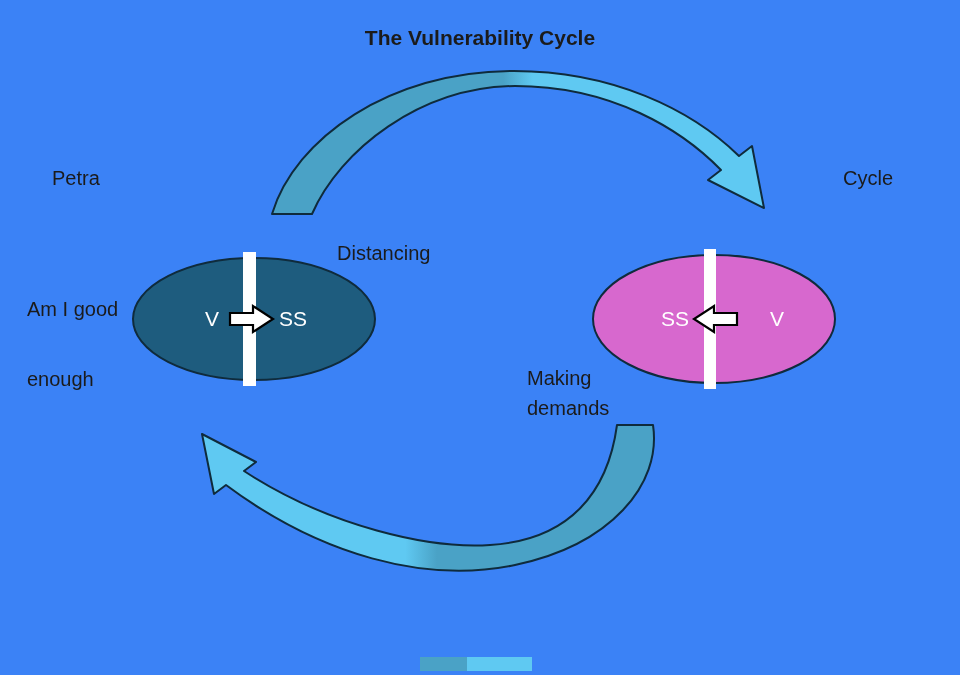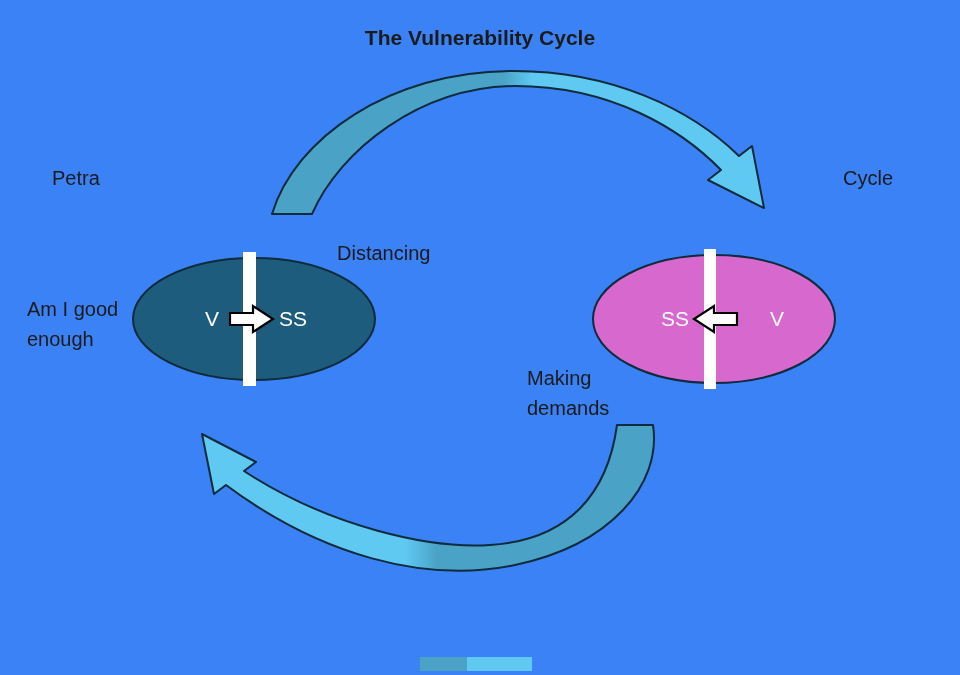--- a/index.html
+++ b/index.html
@@ -100,21 +100,21 @@
   <div class="label" style="left:843px; top:165px;">Cycle</div>
 
   <div class="label" style="left:337px; top:240px;">Distancing</div>
   <div class="label multiline" style="left:527px; top:363px;">
     <span style="display:block;">Making</span>
     <span style="display:block;">demands</span>
   </div>
 
   <div class="label multiline" style="left:27px; top:294px;">
     <span style="display:block;">Am I good</span>
-    <span style="display:block;">enough</span>
+    <span style="display:block;margin-top:40px;">enough</span>
   </div>
 
   <div class="ellipse-text" style="left:200px; top:307px; width:24px;">V</div>
   <div class="ellipse-text" style="left:278px; top:307px; width:30px;">SS</div>
   <div class="ellipse-text" style="left:660px; top:307px; width:30px;">SS</div>
   <div class="ellipse-text" style="left:765px; top:307px; width:24px;">V</div>
 
   <div class="legend">
   </div>
 

